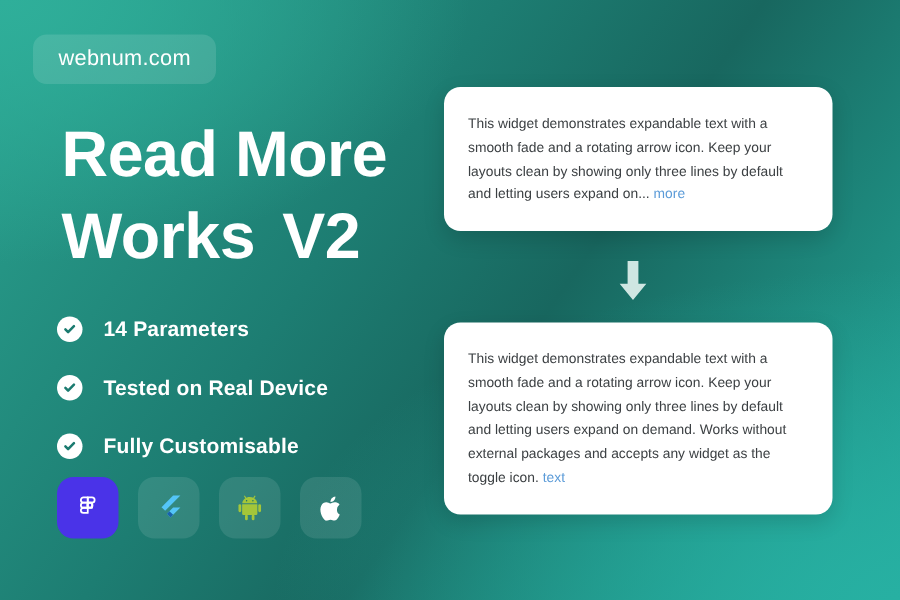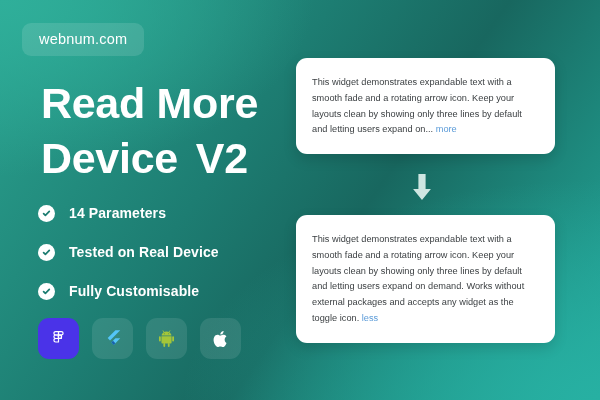--- a/index.html
+++ b/index.html
@@ -58,21 +58,21 @@
   .headline-line { display: block; white-space: nowrap; }
   .headline-version { margin-left: 18px; }
 
   .feature-list {
     position: absolute;
     left: 38px; top: 205px;
     list-style: none;
   }
   .feature-item {
     display: flex;
-    align-items: flex-start;
+    align-items: center;
     height: 28px;
     margin-bottom: 11px;
   }
   .check-icon {
     flex: 0 0 auto;
     width: 17px; height: 17px;
     border-radius: 50%;
     background: #ffffff;
     display: flex;
     align-items: center;
@@ -147,21 +147,21 @@
 
 <div class="poster">
 
   <div class="left-col">
 
     <div class="brand-badge">webnum.com</div>
 
     <h1 class="headline">
       <span class="headline-line">Read More</span>
       <span class="headline-line">
-        <span>Device</span><span class="headline-version">V2</span>
+        <span>Works</span><span class="headline-version">V2</span>
       </span>
     </h1>
 
     <ul class="feature-list">
       <li class="feature-item">
         <span class="check-icon">
           <svg width="11" height="11" viewBox="0 0 11 11">
             <path d="M2.6 5.6 L4.4 7.4 L8.3 3.4" fill="none" stroke="#1b7b70" stroke-width="1.7" stroke-linecap="round" stroke-linejoin="round"></path>
           </svg>
         </span>
@@ -256,18 +256,18 @@
 
     <div class="flow-arrow">
       <svg width="34" height="34" viewBox="0 0 34 34">
         <path d="M13.4 4 h7.2 v15.1 h5.3 L17 30 L8.1 19.1 h5.3 z" fill="#cfe6e2"></path>
       </svg>
     </div>
 
     <div class="widget-card card-expanded">
       <p class="card-text">
         <span>This widget demonstrates expandable text with a smooth fade and a rotating arrow icon. Keep your layouts clean by showing only three lines by default and letting users expand on demand. Works without external packages and accepts any widget as the toggle icon.</span>
-        <span class="toggle-link">less</span>
+        <span class="toggle-link">text</span>
       </p>
     </div>
 
   </div>
 </div>
 
 </body></html>

